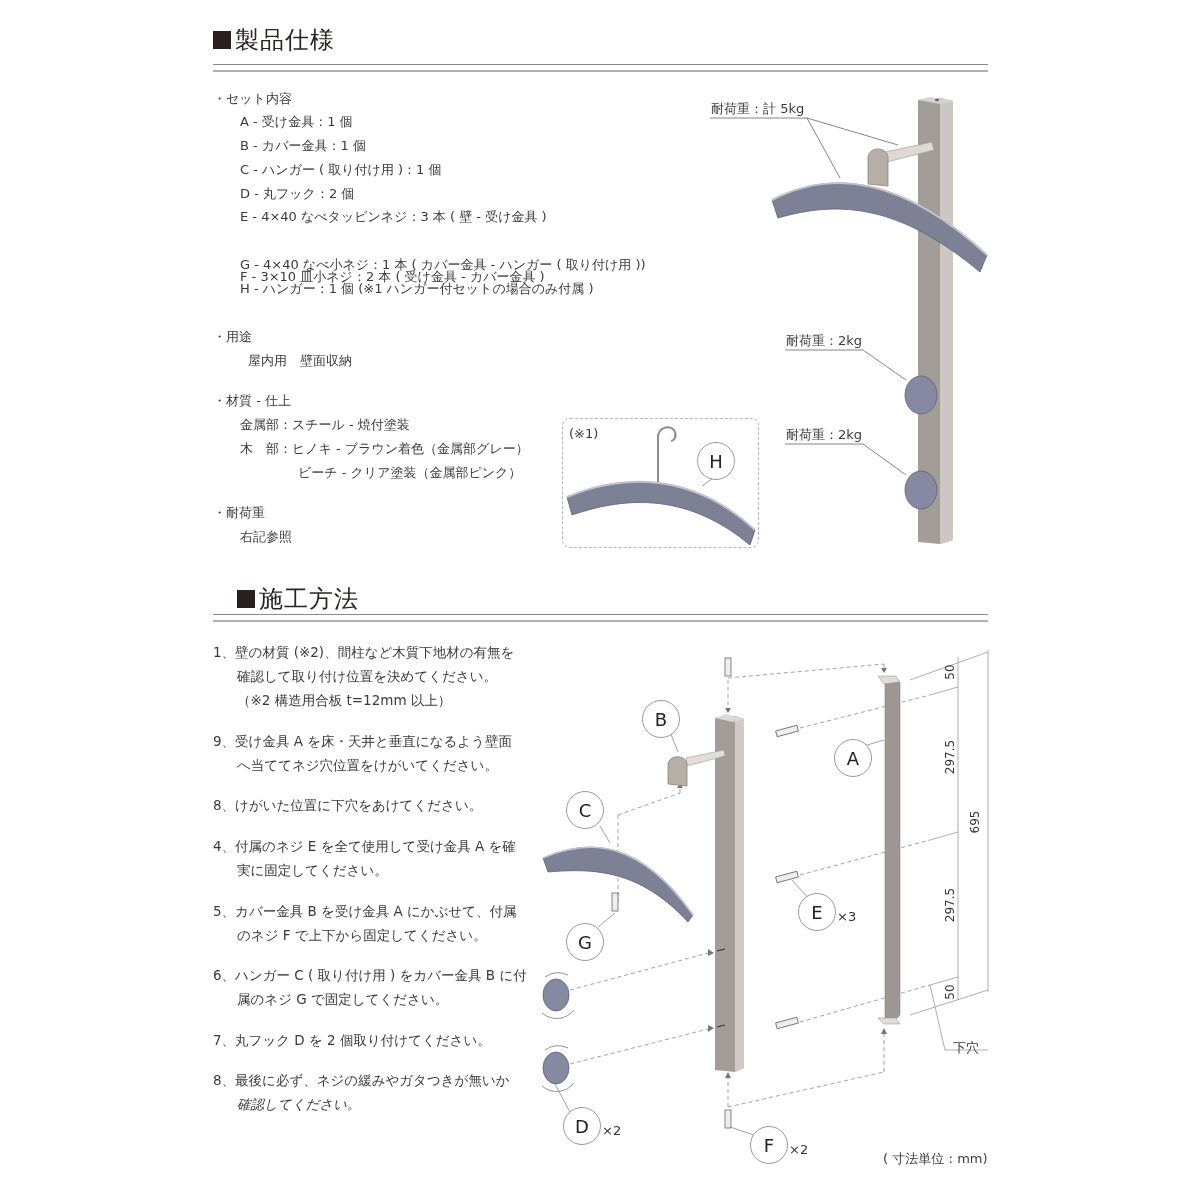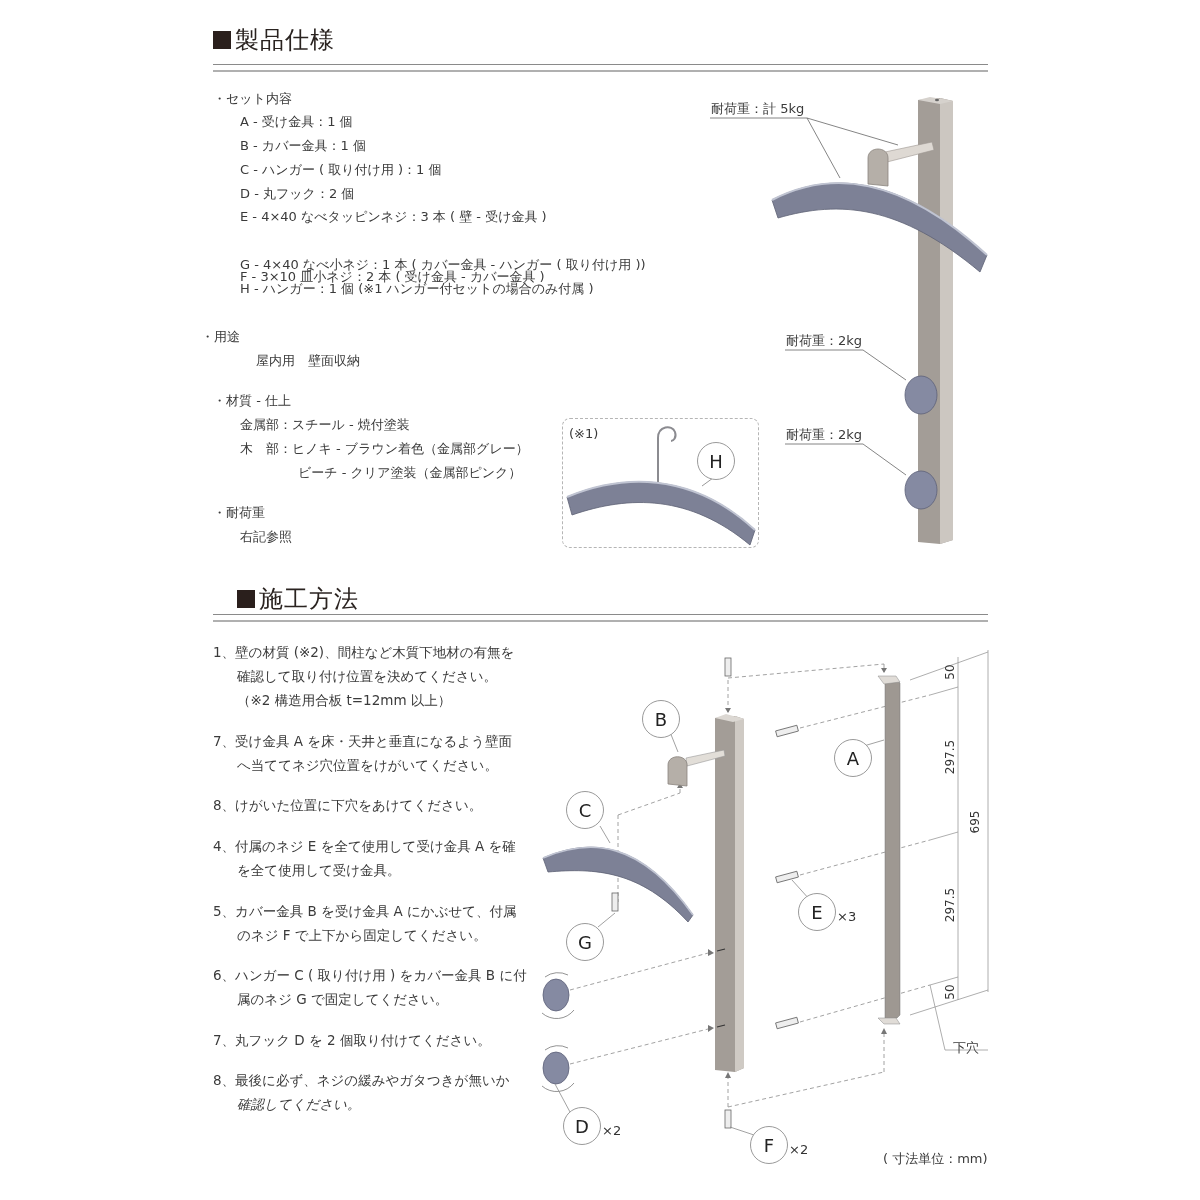--- a/index.html
+++ b/index.html
@@ -29,22 +29,22 @@
 <div class="txt" style="left:213px; top:91px;">・セット内容</div>
 <div class="txt" style="left:240px; top:114px;">A - 受け金具：1 個</div>
 <div class="txt" style="left:240px; top:138px;">B - カバー金具：1 個</div>
 <div class="txt" style="left:240px; top:162px;text-align:right;">C - ハンガー ( 取り付け用 )：1 個</div>
 <div class="txt" style="left:240px; top:186px;">D - 丸フック：2 個</div>
 <div class="txt" style="left:240px; top:209px;">E - 4×40 なべタッピンネジ：3 本 ( 壁 - 受け金具 )</div>
 <div class="txt" style="left:240px; top:233px;margin-top:36px;">F - 3×10 皿小ネジ：2 本 ( 受け金具 - カバー金具 )</div>
 <div class="txt" style="left:240px; top:257px;">G - 4×40 なべ小ネジ：1 本 ( カバー金具 - ハンガー ( 取り付け用 ))</div>
 <div class="txt" style="left:240px; top:281px;">H - ハンガー：1 個 (※1 ハンガー付セットの場合のみ付属 )</div>
 
-<div class="txt" style="left:201px; top:329px;">・用途</div>
-<div class="txt" style="left:256px; top:353px;">屋内用　壁面収納</div>
+<div class="txt" style="left:213px; top:329px;">・用途</div>
+<div class="txt" style="left:248px; top:353px;">屋内用　壁面収納</div>
 
 <div class="txt" style="left:213px; top:393px;">・材質 - 仕上</div>
 <div class="txt" style="left:240px; top:417px;">金属部：スチール - 焼付塗装</div>
 <div class="txt" style="left:240px; top:441px;text-align:right;">木　部：ヒノキ - ブラウン着色（金属部グレー）</div>
 <div class="txt" style="left:298px; top:465px;">ビーチ - クリア塗装（金属部ピンク）</div>
 
 <div class="txt" style="left:213px; top:505px;">・耐荷重</div>
 <div class="txt" style="left:240px; top:529px;">右記参照</div>
 
 <div class="abs" style="left:562px; top:418px; width:195px; height:128px; border:1px dashed #b5b5b5; border-radius:8px;"></div>
@@ -93,27 +93,27 @@
 <div class="sec-title" style="top:583px;margin-left:24px;">
   <span class="sq"></span>
   <span>施工方法</span>
 </div>
 <div class="rule" style="top:614px;"></div>
 
 <div class="step" style="left:213px; top:644px;">1、壁の材質 (※2)、間柱など木質下地材の有無を</div>
 <div class="step" style="left:237px; top:668px;">確認して取り付け位置を決めてください。</div>
 <div class="step" style="left:237px; top:692px;">（※2 構造用合板 t=12mm 以上）</div>
 
-<div class="step" style="left:213px; top:733px;">7、受け金具 A を床・天井と垂直になるよう壁面</div>
+<div class="step" style="left:213px; top:733px;">9、受け金具 A を床・天井と垂直になるよう壁面</div>
 <div class="step" style="left:237px; top:757px;">へ当ててネジ穴位置をけがいてください。</div>
 
 <div class="step" style="left:213px; top:797px;">8、けがいた位置に下穴をあけてください。</div>
 
 <div class="step" style="left:213px; top:838px;">4、付属のネジ E を全て使用して受け金具 A を確</div>
-<div class="step" style="left:237px; top:862px;">を全て使用して受け金具。</div>
+<div class="step" style="left:237px; top:862px;">実に固定してください。</div>
 
 <div class="step" style="left:213px; top:903px;">5、カバー金具 B を受け金具 A にかぶせて、付属</div>
 <div class="step" style="left:237px; top:927px;">のネジ F で上下から固定してください。</div>
 
 <div class="step" style="left:213px; top:967px;">6、ハンガー C ( 取り付け用 ) をカバー金具 B に付</div>
 <div class="step" style="left:237px; top:991px;">属のネジ G で固定してください。</div>
 
 <div class="step" style="left:213px; top:1032px;">7、丸フック D を 2 個取り付けてください。</div>
 
 <div class="step" style="left:213px; top:1072px;text-align:center;">8、最後に必ず、ネジの緩みやガタつきが無いか</div>

